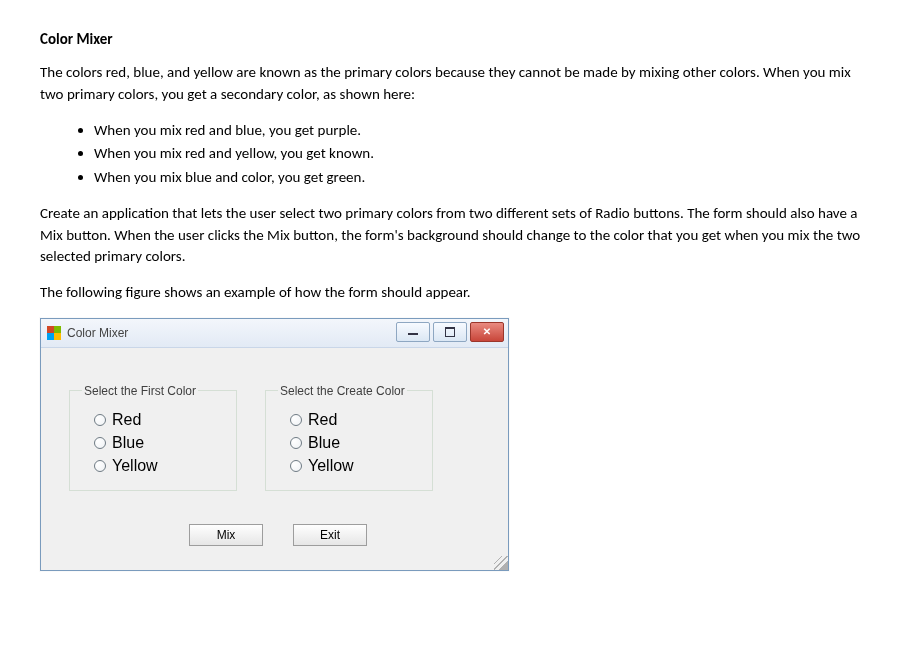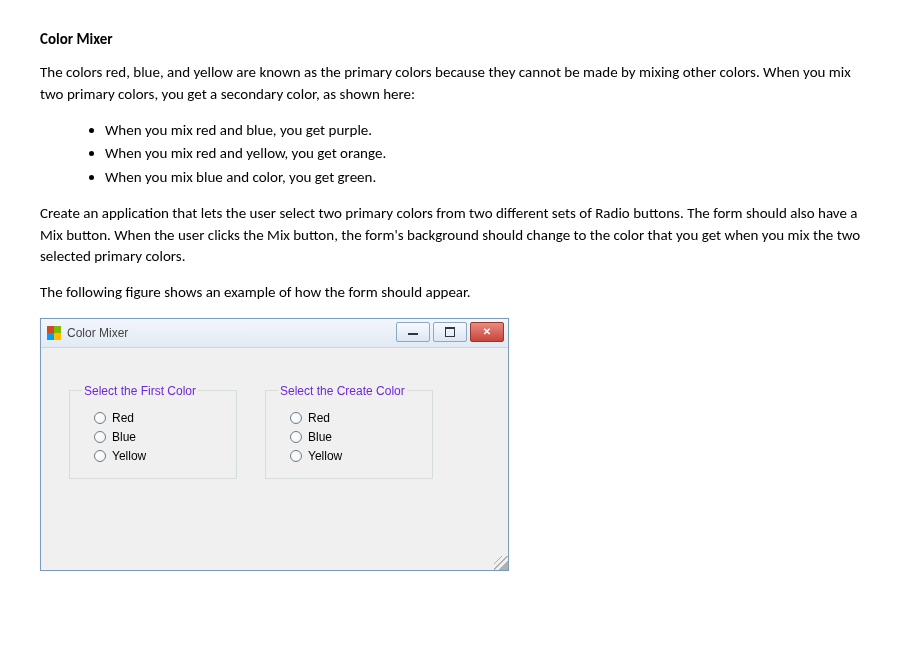--- a/index.html
+++ b/index.html
@@ -21,21 +21,20 @@
     margin: 0 0 14px 0;
     line-height: 1.45;
   }
   ul.doc-list {
     margin: 0 0 14px 0;
     padding-left: 54px;
   }
   ul.doc-list li {
     margin-bottom: 2px;
     line-height: 1.45;
-    margin-left: 11px;
   }
 
   
   .app-window {
     width: 467px;
     border: 1px solid #7a9bbd;
     background: #f0f0f0;
     font-family: "Segoe UI", Tahoma, sans-serif;
     font-size: 12px;
     color: #000;
@@ -122,29 +121,29 @@
   fieldset.group {
     border: 1px solid #d5dfd5;
     padding: 8px 12px 10px 12px;
     margin: 0;
     width: 168px;
     box-sizing: border-box;
     background: #f0f0f0;
   }
   fieldset.group legend {
     font-size: 12px;
-    color: #6d28d9;
+    color: #404040;
     padding: 0 2px;
   }
   .radio-row {
     display: flex;
     align-items: center;
     margin: 5px 0 5px 12px;
     gap: 6px;
-    font-size: 12px;
+    font-size: 16px;
   }
   .radio-circle {
     width: 12px;
     height: 12px;
     border: 1px solid #6f7b84;
     border-radius: 50%;
     background: radial-gradient(circle at 30% 30%, #fff, #eef1f4);
     box-sizing: border-box;
   }
 
@@ -181,21 +180,21 @@
 </style>
 </head>
 <body>
 
 <div class="doc-title">Color Mixer</div>
 
 <p class="doc-para">The colors red, blue, and yellow are known as the primary colors because they cannot be made by mixing other colors. When you mix two primary colors, you get a secondary color, as shown here:</p>
 
 <ul class="doc-list">
   <li>When you mix red and blue, you get purple.</li>
-  <li>When you mix red and yellow, you get orange.</li>
+  <li>When you mix red and yellow, you get known.</li>
   <li>When you mix blue and color, you get green.</li>
 </ul>
 
 <p class="doc-para">Create an application that lets the user select two primary colors from two different sets of  Radio buttons. The form should also have a  Mix  button. When the user clicks the  Mix  button, the form's background should change to the color that you get when you mix the two selected primary colors.</p>
 
 <p class="doc-para">The following figure shows an example of how the form should appear.</p>
 
 <div class="app-window">
   <div class="titlebar">
     <div class="app-icon">
@@ -246,16 +245,20 @@
           <span class="radio-circle"></span>
           <span>Blue</span>
         </div>
         <div class="radio-row">
           <span class="radio-circle"></span>
           <span>Yellow</span>
         </div>
       </fieldset>
     </div>
 
+    <div class="button-row">
+      <div class="wf-button">Mix</div>
+      <div class="wf-button">Exit</div>
+    </div>
 
     <div class="resize-grip"></div>
   </div>
 </div>
 
 </body></html>

